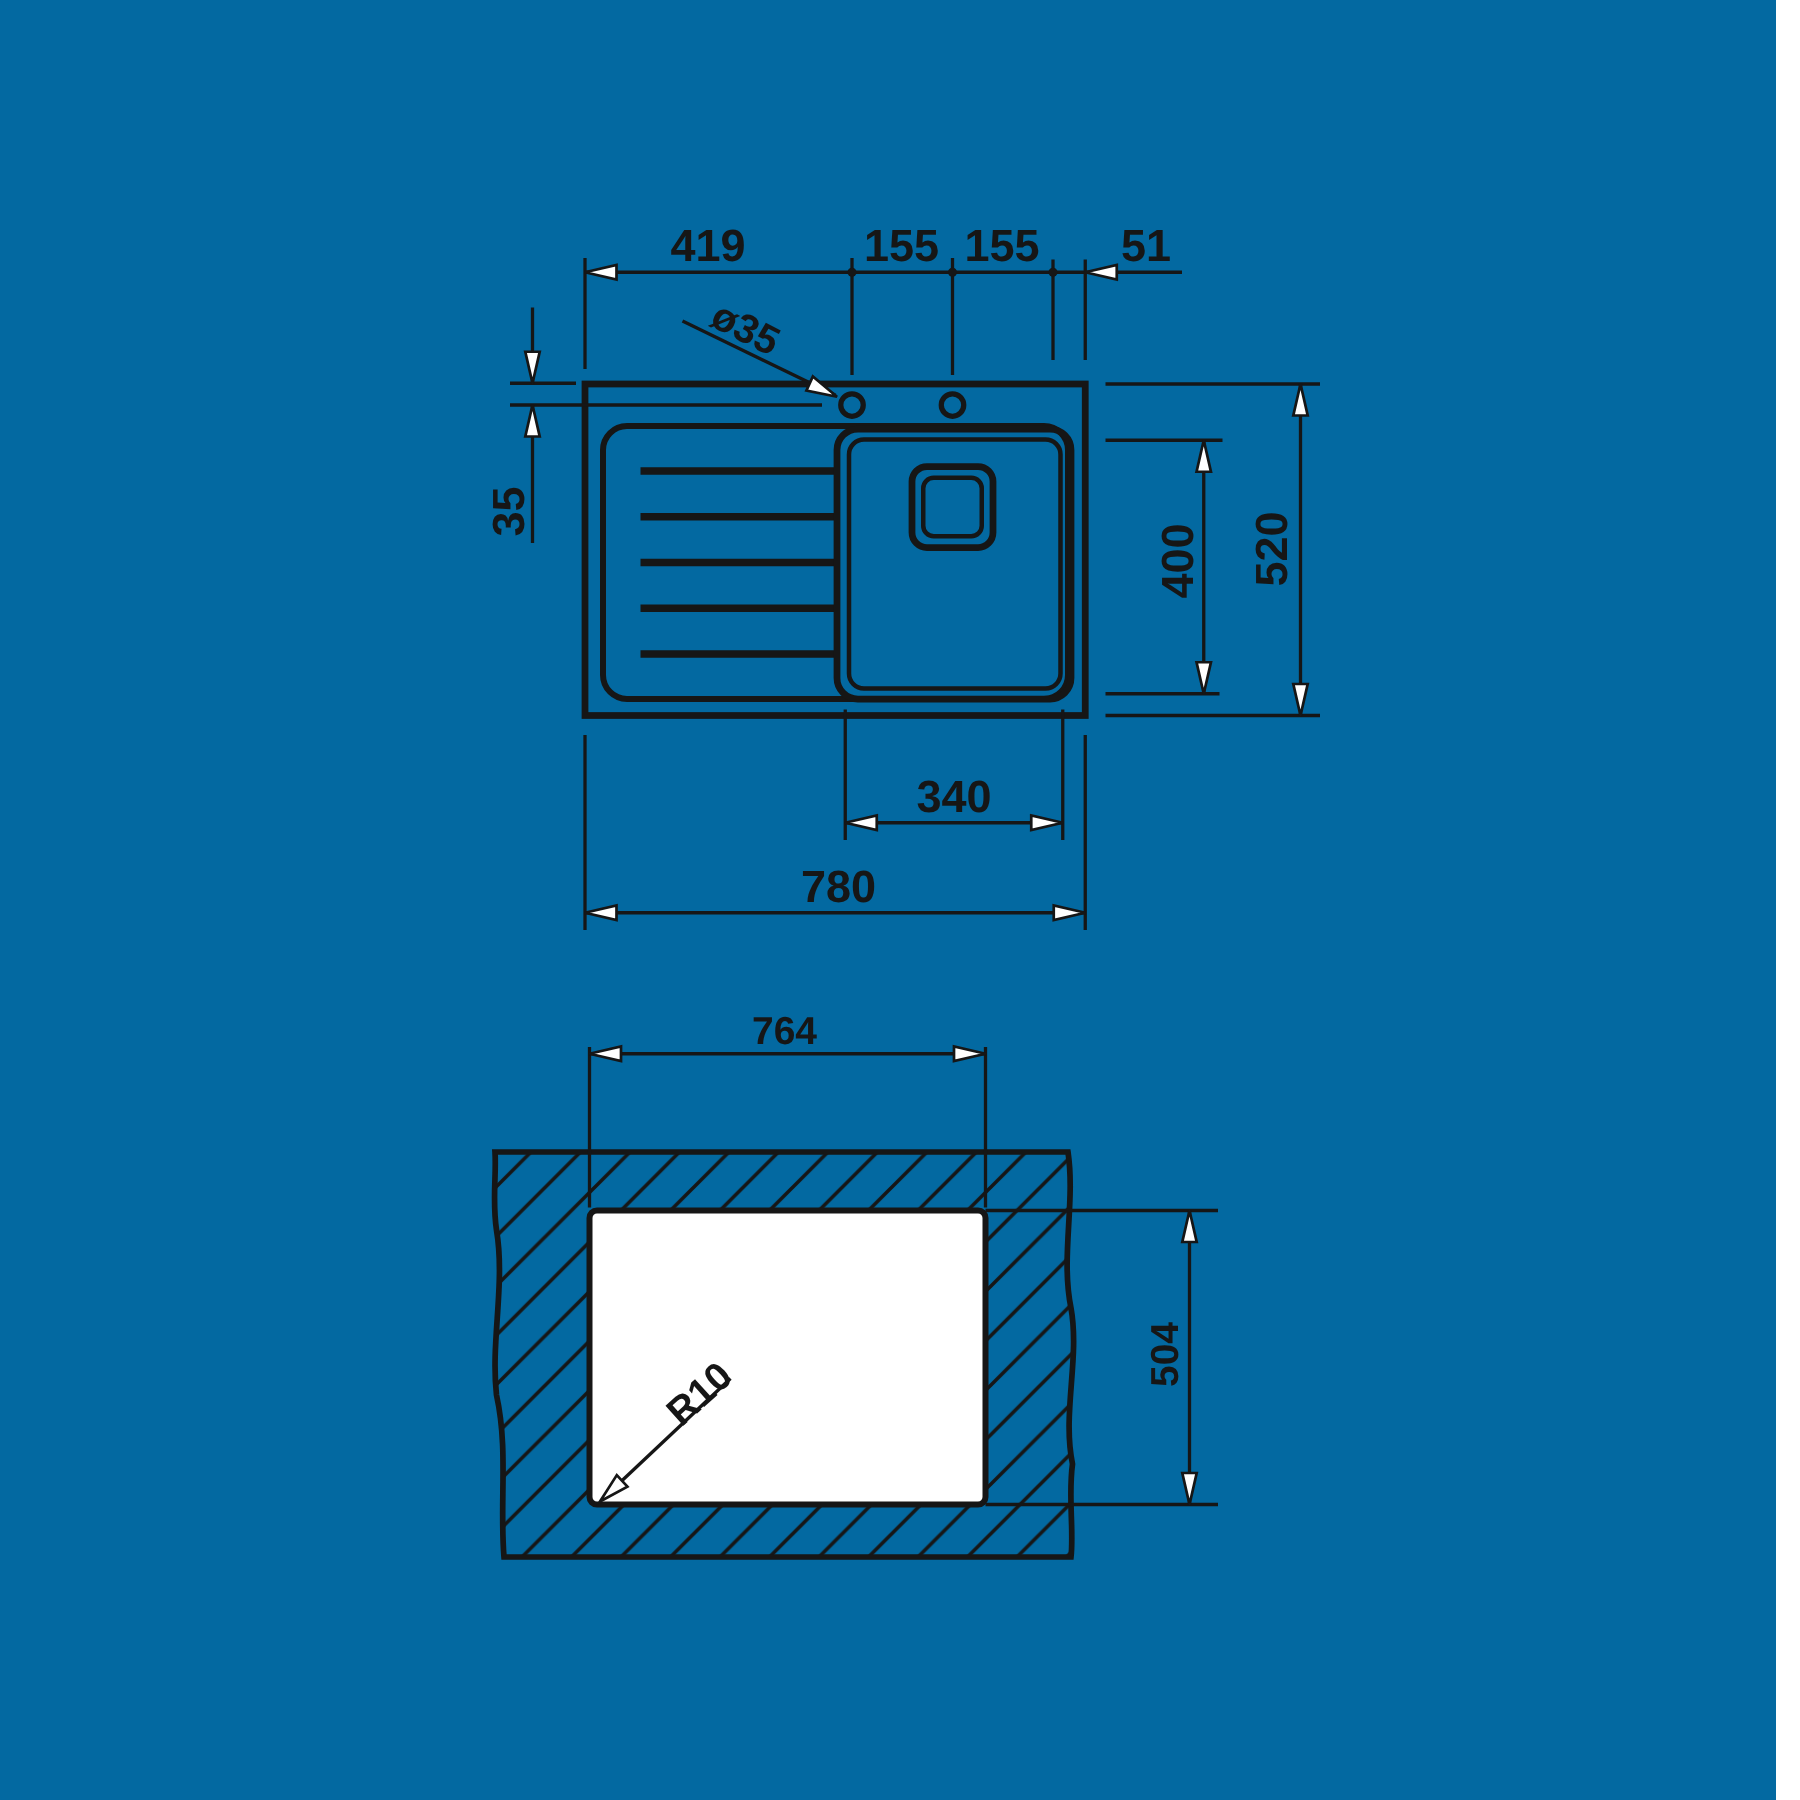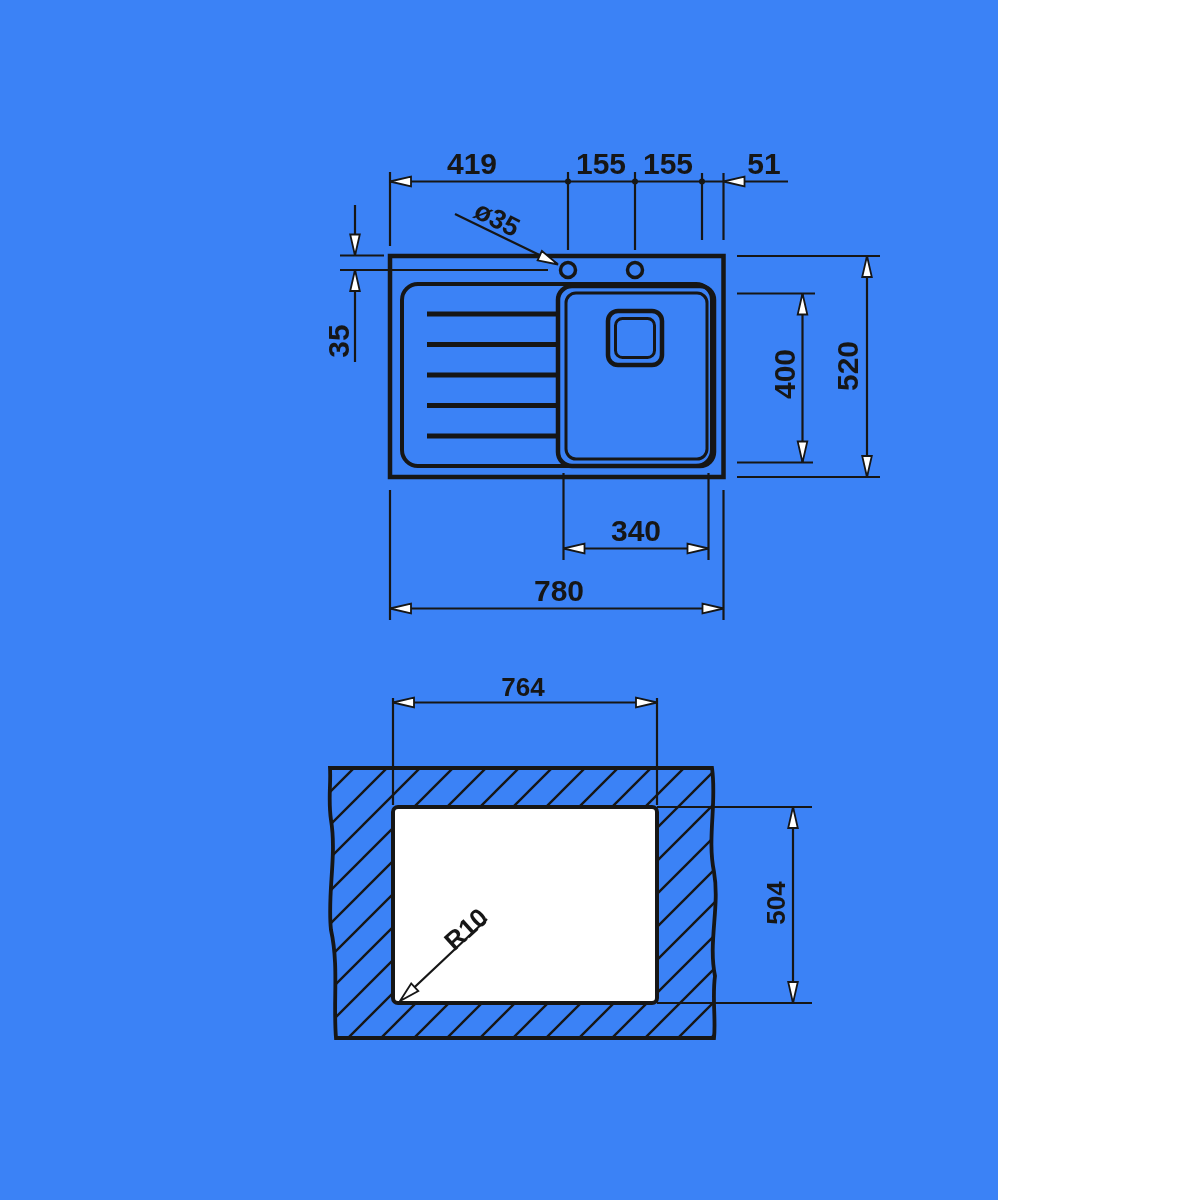--- a/index.html
+++ b/index.html
@@ -1,16 +1,16 @@
 <!DOCTYPE html>
 <html><head>
 <meta charset="utf-8">
 <style>
   html,body{margin:0;padding:0;background:#ffffff;}
-  .page{width:998px;height:1200px;background:#3b82f6;position:relative;overflow:hidden;}
+  .page{width:1184px;height:1200px;background:#0369a1;position:relative;overflow:hidden;}
   svg{display:block;}
   .obj{stroke:#161616;fill:none;}
   .dimline{stroke:#161616;stroke-width:2.2;fill:none;}
   .arrow{fill:#ffffff;stroke:#161616;stroke-width:1.8;stroke-linejoin:miter;}
   .dot{fill:#161616;stroke:none;}
   .dim{font-family:"Liberation Sans","DejaVu Sans",sans-serif;font-weight:bold;fill:#161616;text-anchor:middle;}
   .sz30{font-size:30px;}
   .sz27{font-size:27px;}
   .sz26{font-size:26px;}
 </style>

